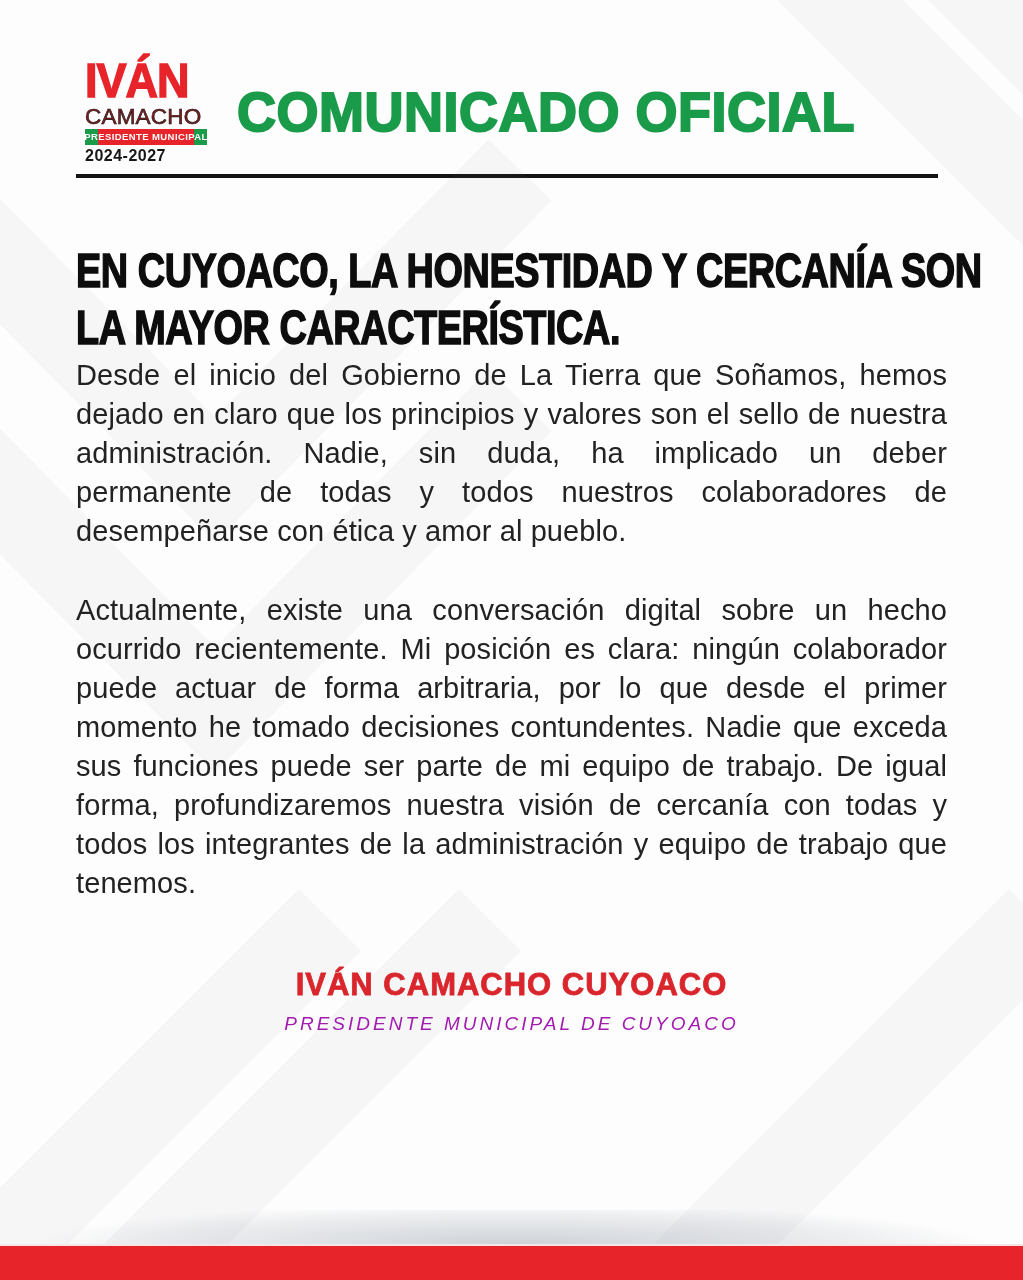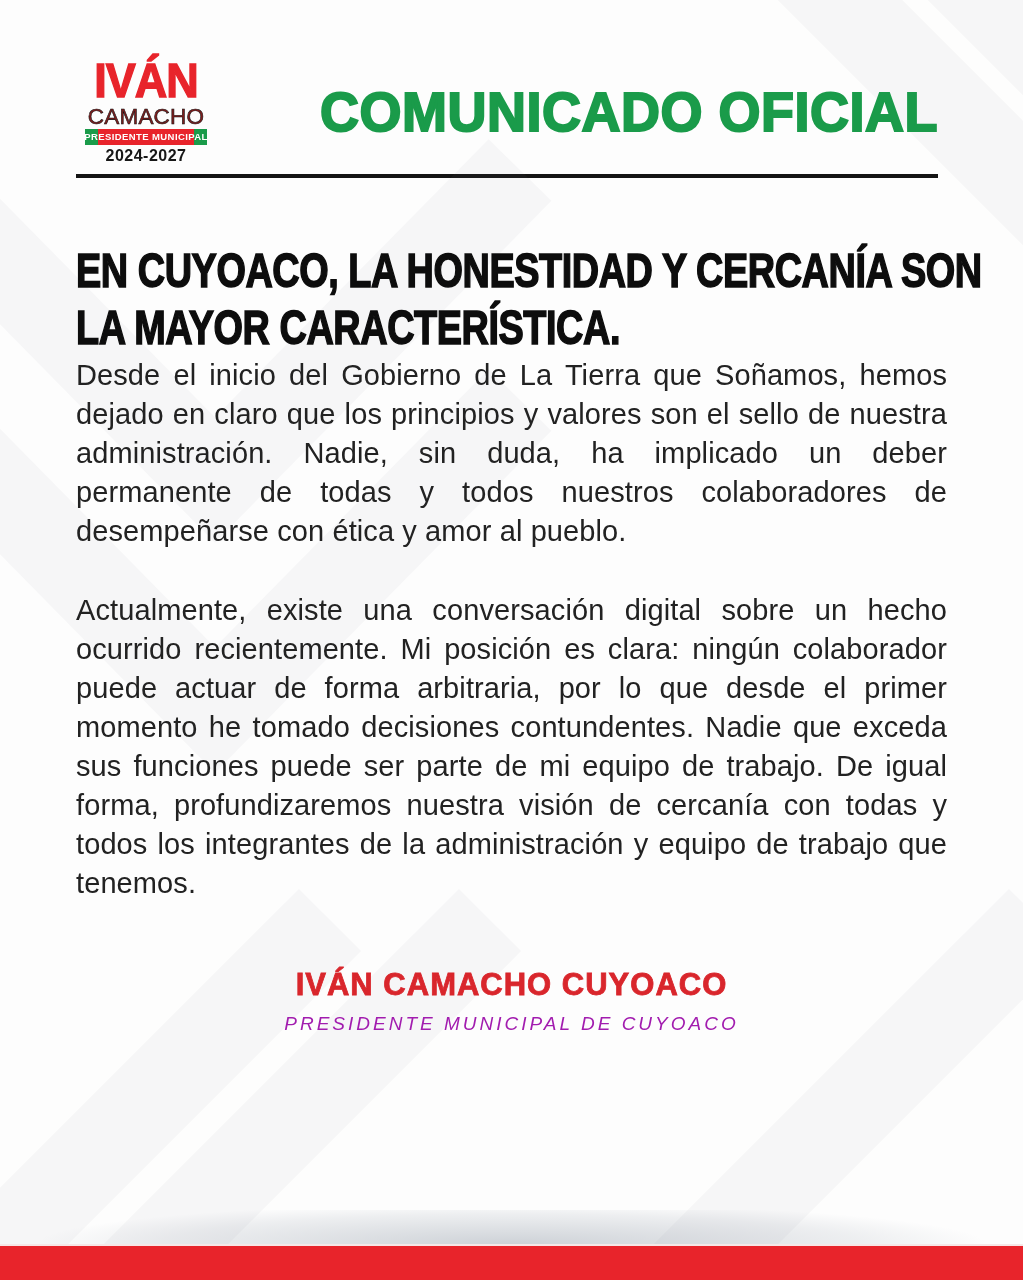--- a/index.html
+++ b/index.html
@@ -27,21 +27,20 @@
   .header {
     position: relative;
     display: flex;
     align-items: center;
     padding: 58px 85px 0 85px;
   }
 
   .logo {
     flex: 0 0 auto;
     width: 122px;
-    text-align: center;
     line-height: 1;
   }
   .logo-first {
     color: var(--red, #E8242B);
     font-weight: bold;
     font-size: 45px;
     letter-spacing: -1px;
     transform: scaleY(1.08);
     -webkit-text-stroke: 1.3px var(--red, #E8242B);
   }
@@ -74,21 +73,21 @@
   .logo-term {
     margin-top: 3px;
     color: #171717;
     font-weight: bold;
     font-size: 16px;
     letter-spacing: 0.5px;
   }
 
   .title-wrap {
     flex: 1 1 auto;
-    text-align: right;
+    text-align: left;
     padding-left: 30px;
   }
   .title {
     display: inline-block;
     color: var(--green, #1A9B4A);
     font-size: 54px;
     font-weight: bold;
     letter-spacing: 0.5px;
     white-space: nowrap;
     transform: scaleY(1.04);

